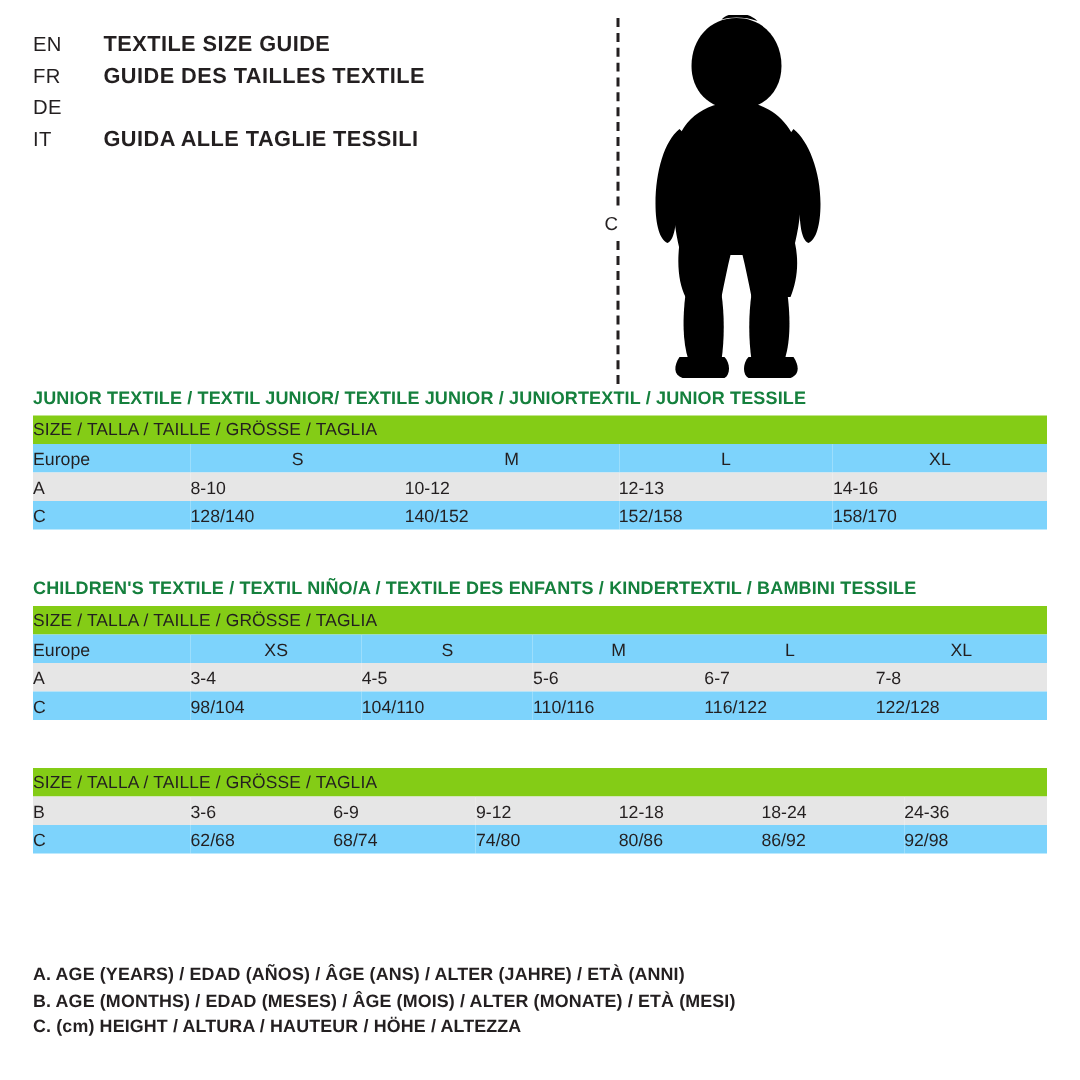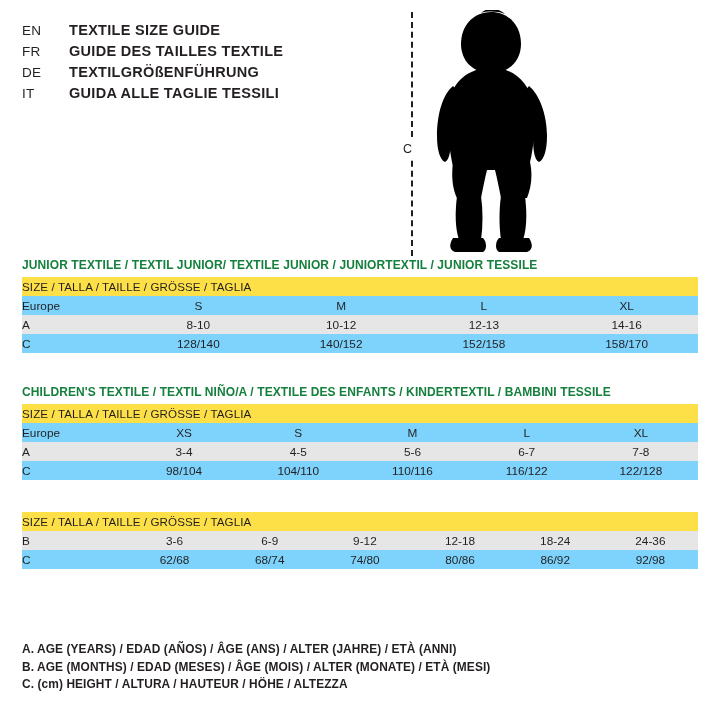--- a/index.html
+++ b/index.html
@@ -100,42 +100,42 @@
     table-layout: fixed;
     font-size: 12px;
   }
   table.size-table td, table.size-table th {
     padding: 0;
     height: 19px;
     font-weight: normal;
     color: #231f20;
   }
   .row-head {
-    background: #fde047;
+    background: #84cc16;
   }
   .row-head td {
     font-size: 11.6px;
     font-weight: bold;
     letter-spacing: 0.1px;
     padding-left: 5px;
     height: 20px;
   }
   .row-light {
     background: #e6e6e6;
   }
   .row-white {
     background: #7dd3fc;
   }
   .cell-label {
     padding-left: 5px;
     text-align: left;
     font-size: 11.8px;
   }
   .cell-val {
-    text-align: center;
+    text-align: left;
     font-size: 11.8px;
   }
   .sizes-row td {
     text-align: center;
     font-size: 11.8px;
     font-weight: normal;
   }
   .sizes-row td.cell-label {
     text-align: left;
   }
@@ -173,21 +173,20 @@
     <div class="lang-row">
       <span class="lang-code">EN</span>
       <span class="lang-title">TEXTILE SIZE GUIDE</span>
     </div>
     <div class="lang-row">
       <span class="lang-code">FR</span>
       <span class="lang-title">GUIDE DES TAILLES TEXTILE</span>
     </div>
     <div class="lang-row">
       <span class="lang-code">DE</span>
-      <span class="lang-title">TEXTILGRÖßENFÜHRUNG</span>
     </div>
     <div class="lang-row">
       <span class="lang-code">IT</span>
       <span class="lang-title">GUIDA ALLE TAGLIE TESSILI</span>
     </div>
   </div>
 
   <div class="figure-area">
     <div class="dashed-line"></div>
     <div class="c-label">C</div>

